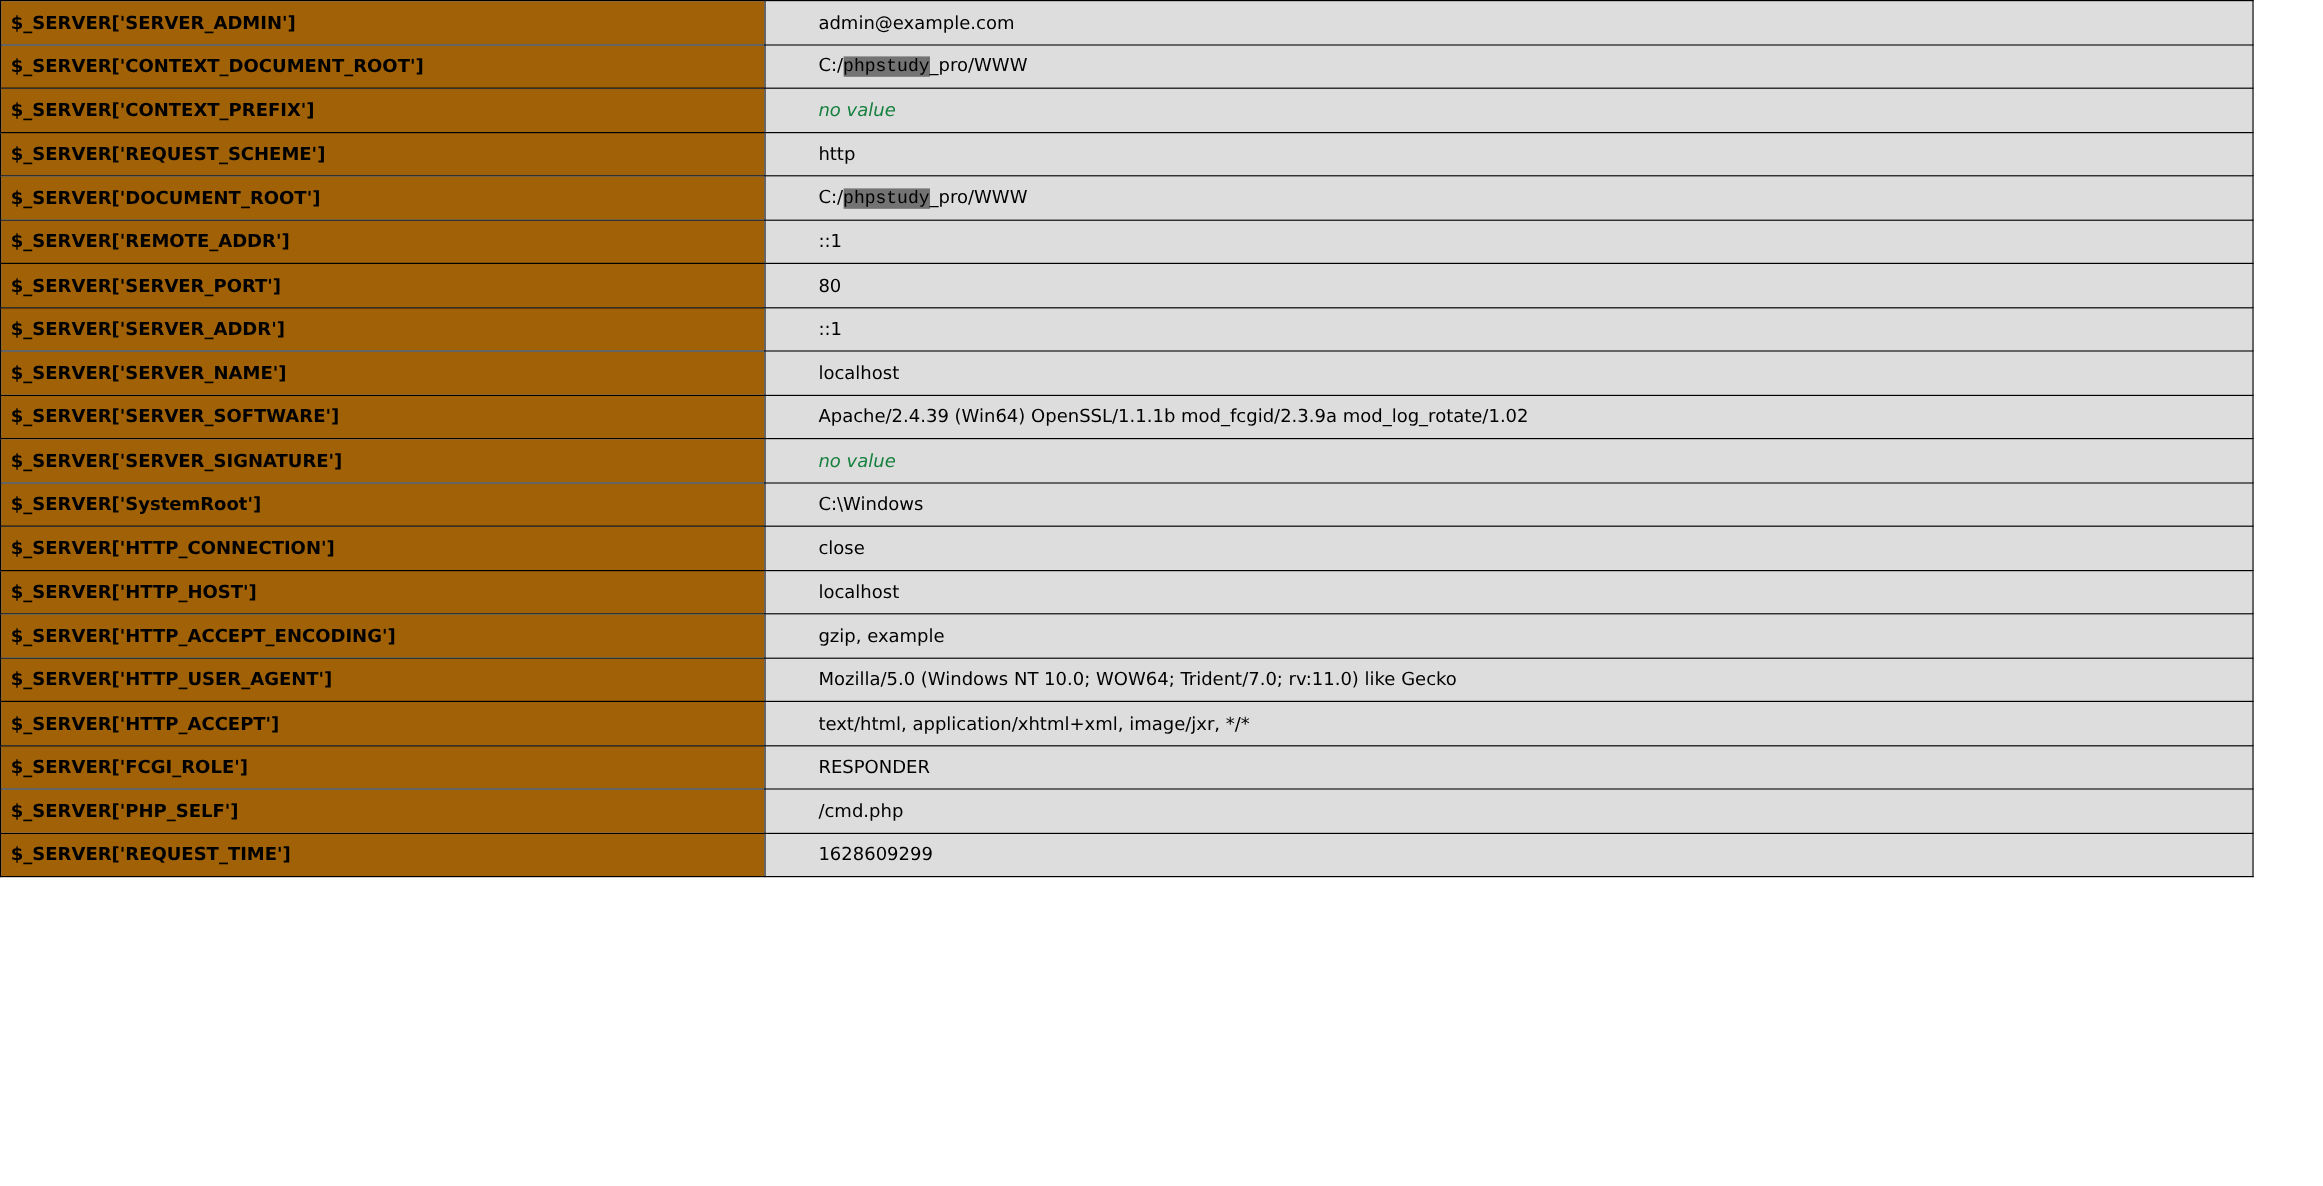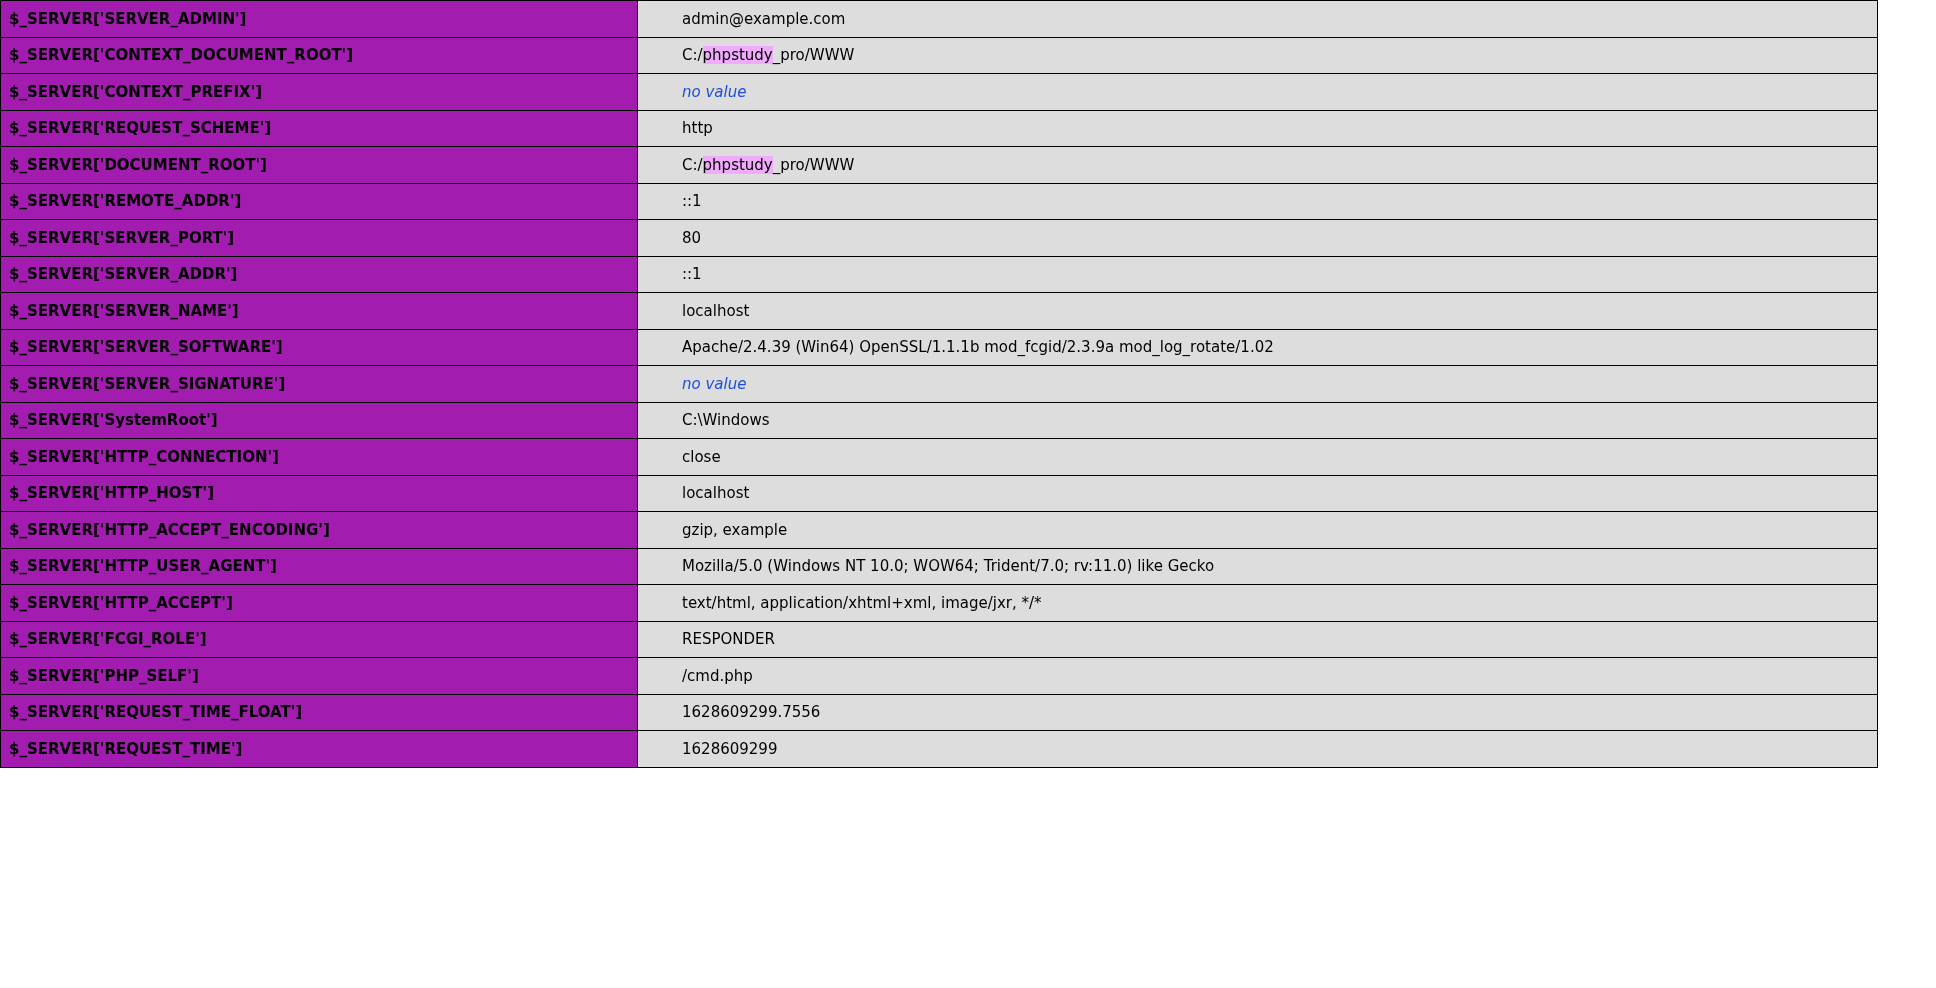--- a/index.html
+++ b/index.html
@@ -29,35 +29,36 @@
     border: 1px solid #000000;
     padding: 2px 8px;
     vertical-align: middle;
     white-space: nowrap;
     overflow: hidden;
     font-size: 15px;
     line-height: 1.2;
   }
   td.key-cell {
     width: 620px;
-    background: #a21caf;
+    background: #a16207;
     font-weight: bold;
     font-family: "DejaVu Sans", "Liberation Sans", sans-serif;
   }
   td.val-cell {
     background: #dddddd;
     font-weight: normal;
     padding-left: 44px;
   }
   .no-value {
-    color: #1d4ed8;
+    color: #15803d;
     font-style: italic;
   }
   .hl {
-    background: #f0abfc;
+    background: #737373;
+    font-family: Liberation Mono, monospace;
   }
 </style>
 </head>
 <body>
 
 <table class="phpinfo-table">
   <tbody>
       <tr>
         <td class="key-cell">$_SERVER['SERVER_ADMIN']</td>
         <td class="val-cell">admin@example.com</td>
@@ -128,21 +129,17 @@
       </tr>
       <tr>
         <td class="key-cell">$_SERVER['FCGI_ROLE']</td>
         <td class="val-cell">RESPONDER</td>
       </tr>
       <tr>
         <td class="key-cell">$_SERVER['PHP_SELF']</td>
         <td class="val-cell">/cmd.php</td>
       </tr>
       <tr>
-        <td class="key-cell">$_SERVER['REQUEST_TIME_FLOAT']</td>
-        <td class="val-cell">1628609299.7556</td>
-      </tr>
-      <tr>
         <td class="key-cell">$_SERVER['REQUEST_TIME']</td>
         <td class="val-cell">1628609299</td>
       </tr>
     </tbody>
 </table>
 
 </body></html>

